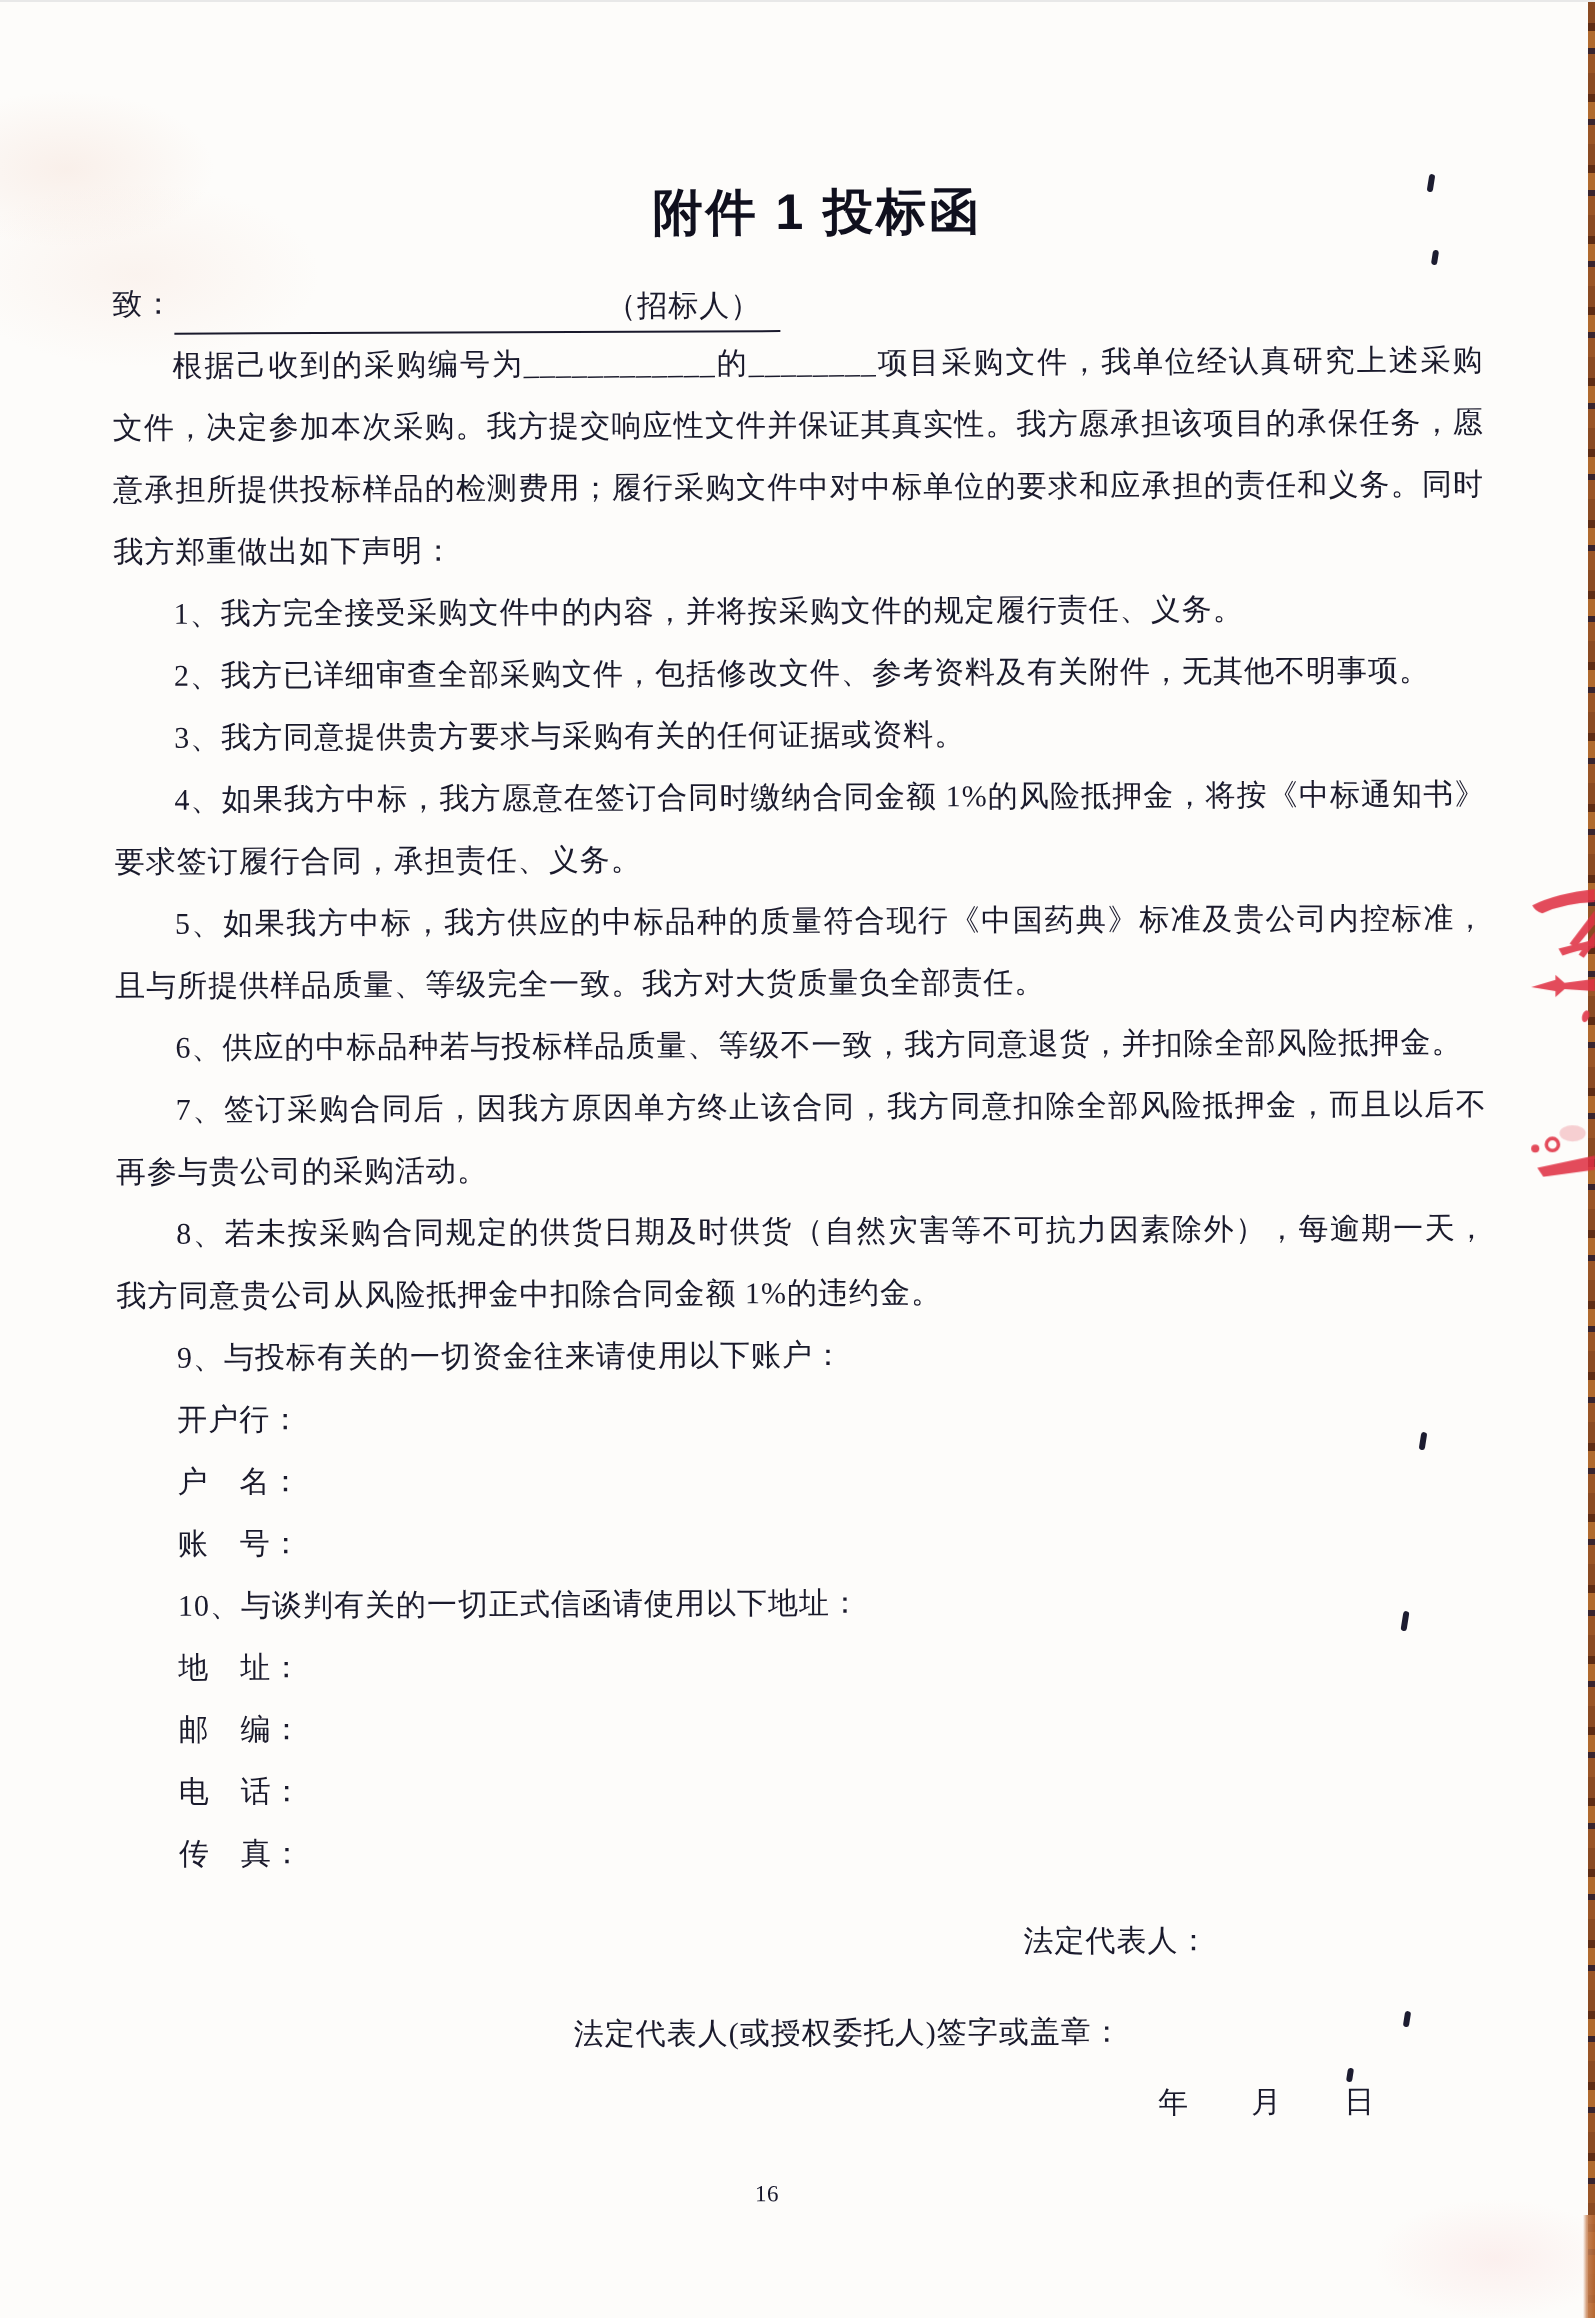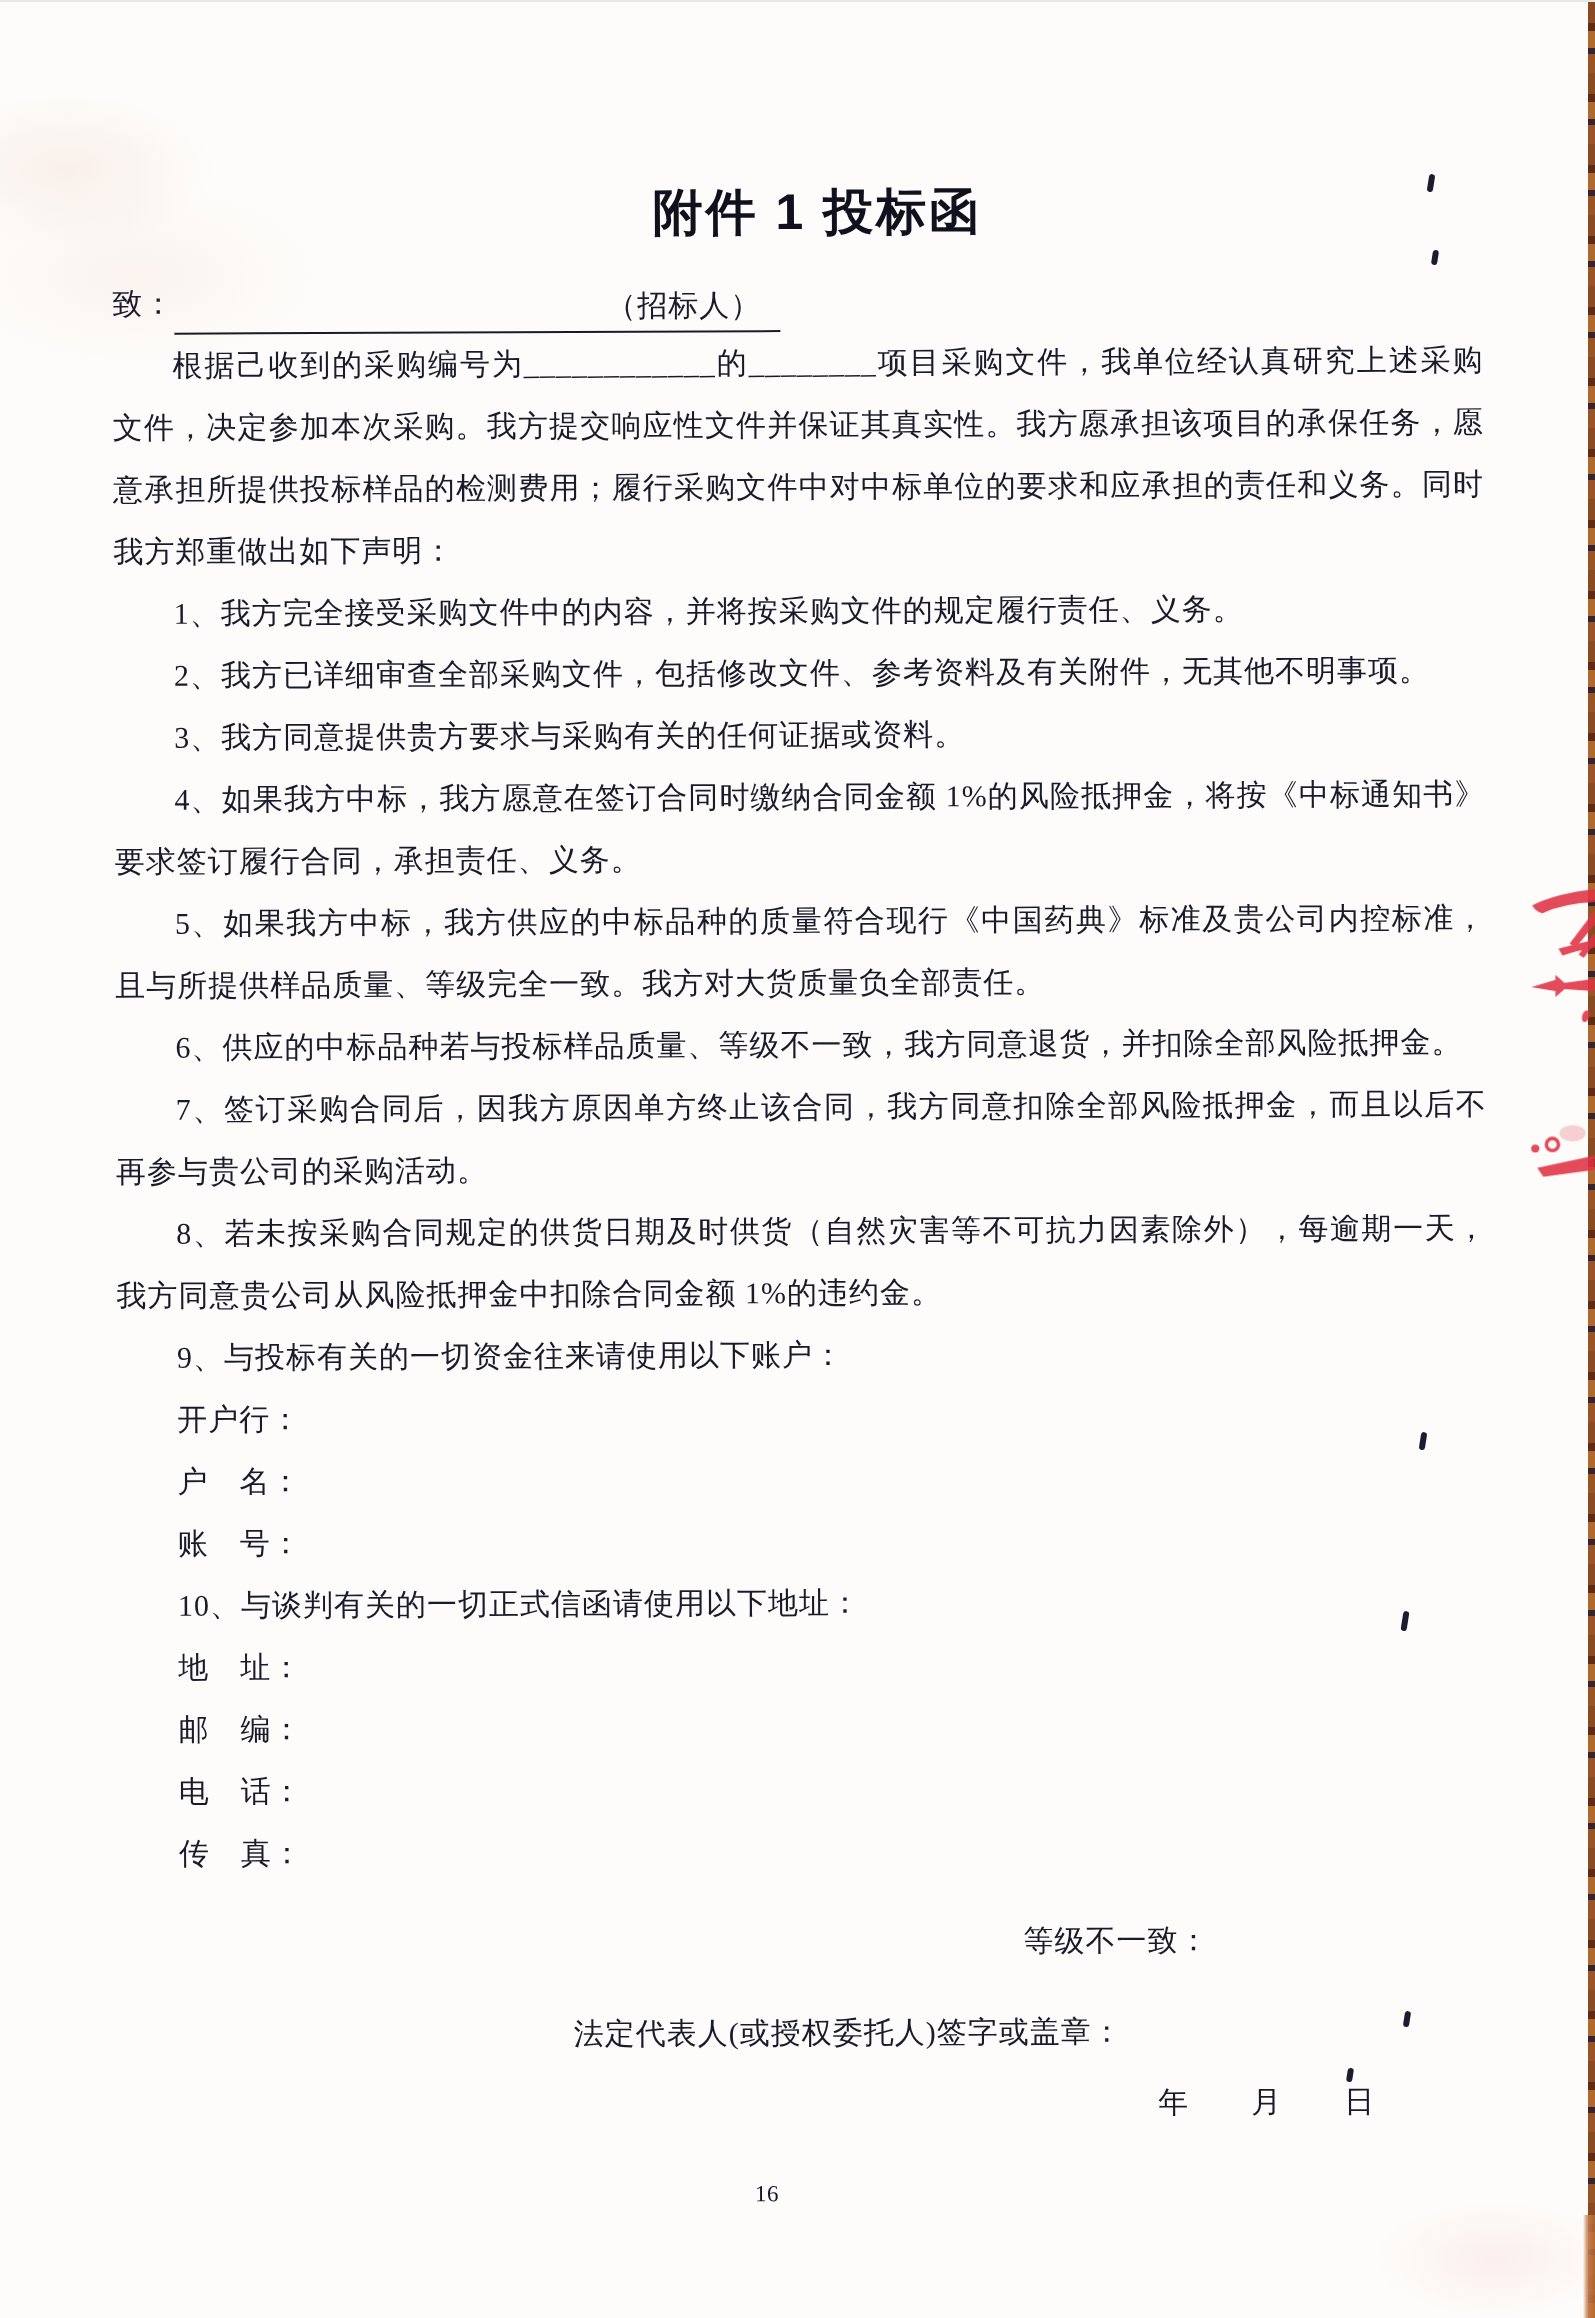--- a/index.html
+++ b/index.html
@@ -129,21 +129,21 @@
         <p class="field-line">地　址：</p>
 
         <p class="field-line">邮　编：</p>
 
         <p class="field-line">电　话：</p>
 
         <p class="field-line">传　真：</p>
       </div>
 
     <div class="seal-line">
-      <span>等级不一致：</span>
+      <span>法定代表人：</span>
     </div>
 
     <div class="legal-line">
       <span>法定代表人(或授权委托人)签字或盖章：</span>
     </div>
 
     <div class="date-line">年　　月　　日</div>
 
     <div class="page-number">16</div>
 

